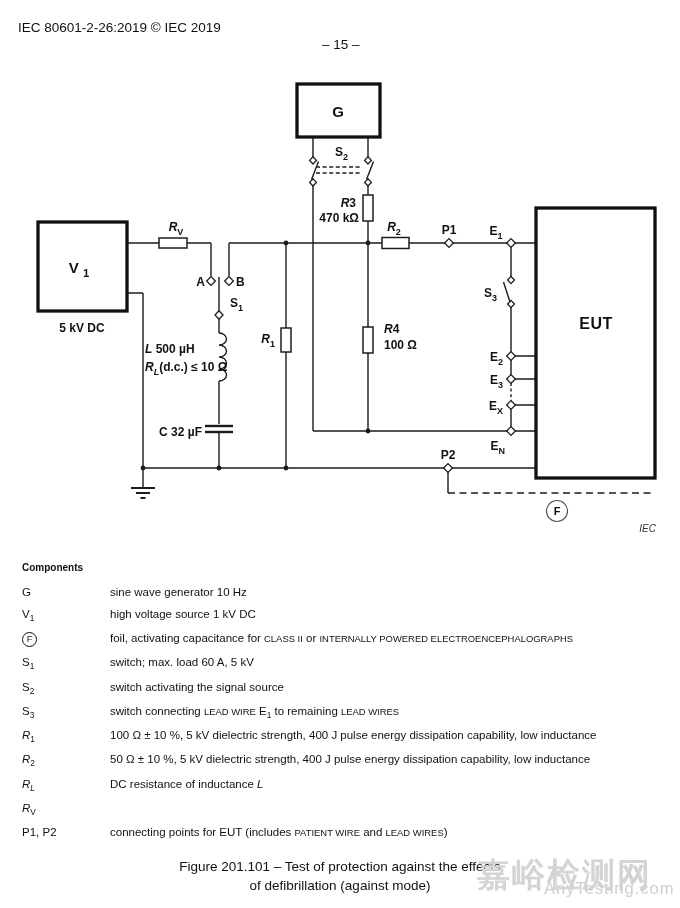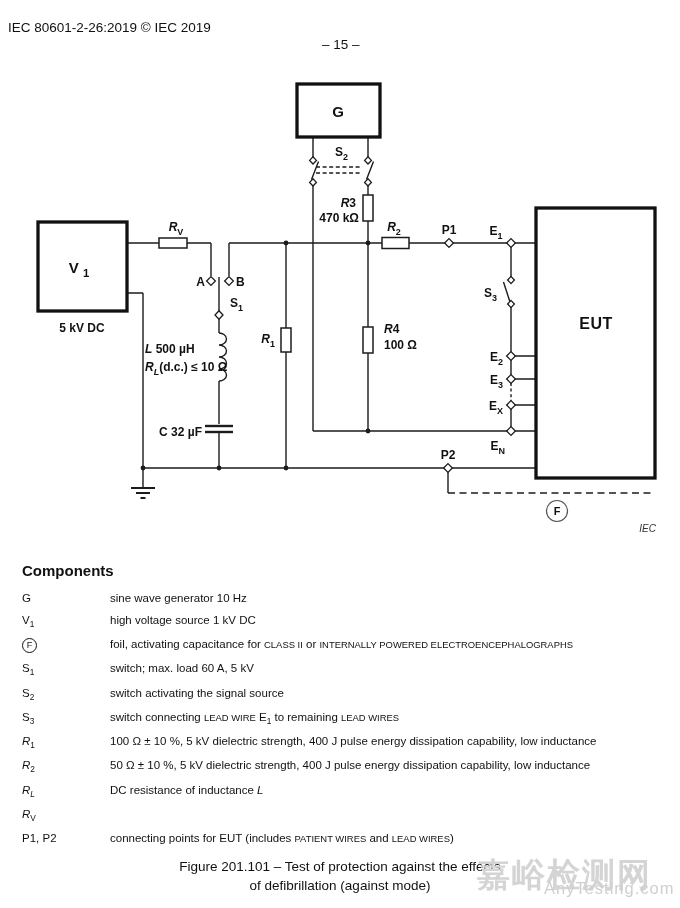--- a/index.html
+++ b/index.html
@@ -1,33 +1,33 @@
 <!DOCTYPE html>
 <html><head>
 <meta charset="utf-8">
 <style>
   html,body{margin:0;padding:0;background:#e8e8e8;}
   .page{position:relative;width:680px;height:908px;background:#ffffff;
         font-family:"Liberation Sans","DejaVu Sans",sans-serif;color:#111;overflow:hidden;}
   .hdr{position:absolute;top:20px;font-size:13.5px;color:#111;}
-  .hdr-left{left:8px;text-align:center;}
+  .hdr-left{left:18px;text-align:center;}
   .hdr-page{left:322px;margin-top:17px;}
   svg.diagram{position:absolute;left:0;top:0;}
   svg .wire{stroke:#1c1c1c;stroke-width:1.4;fill:none;}
   svg .thick{stroke:#111;stroke-width:3.3;fill:#fff;}
   svg .rbody{stroke:#1c1c1c;stroke-width:1.5;fill:#fff;}
   svg .dia{stroke:#1c1c1c;stroke-width:1.3;fill:#fff;}
   svg .dot{fill:#1c1c1c;stroke:none;}
   svg text{font-family:"Liberation Sans","DejaVu Sans",sans-serif;font-weight:bold;font-size:12px;fill:#111;}
   svg text.lg{font-size:15px;}
   svg text.xl{font-size:16px;letter-spacing:.5px;}
   svg text.iec{font-size:10px;font-style:italic;font-weight:normal;fill:#333;}
   svg text.fl{font-size:11px;}
   .components{position:absolute;left:22px;top:562px;width:648px;font-size:11.5px;}
-  .comp-title{font-weight:bold;font-size:15px;margin-bottom:13px;}
+  .comp-title{font-weight:bold;font-size:10px;margin-bottom:13px;}
   .comp-row{display:flex;align-items:flex-start;margin-bottom:9.6px;}
   .comp-sym{width:88px;flex:none;}
   .comp-desc{flex:1;}
   .sub{font-size:0.72em;vertical-align:-0.32em;}
   .sc{font-size:0.82em;}
   .it{font-style:italic;}
   .circled{display:inline-flex;align-items:center;justify-content:center;width:13px;height:13px;
            border:1.2px solid #111;border-radius:50%;font-size:9px;line-height:1;}
   .caption{position:absolute;top:857px;left:0;right:0;text-align:center;font-weight:normal;
            font-size:13.5px;line-height:19px;z-index:1;}
@@ -199,21 +199,21 @@
         </div>
         <div class="comp-row">
           <span class="comp-sym"><span class="it">R</span><span class="sub it">L</span></span>
           <span class="comp-desc"><span>DC resistance of inductance </span><span class="it">L</span></span>
         </div>
         <div class="comp-row">
           <span class="comp-sym"><span class="it">R</span><span class="sub">V</span></span>
         </div>
         <div class="comp-row">
           <span class="comp-sym"><span>P1, P2</span></span>
-          <span class="comp-desc"><span>connecting points for EUT (includes </span><span class="sc">PATIENT WIRES</span><span> and </span><span class="sc">LEAD WIRES</span><span>)</span></span>
+          <span class="comp-desc"><span>connecting points for EUT (includes </span><span class="sc">PATIENT WIRE</span><span> and </span><span class="sc">LEAD WIRES</span><span>)</span></span>
         </div>
       </div>
   </div>
 
   <div class="caption">
     <div>Figure 201.101 – Test of protection against the effects</div>
     <div>of defibrillation (against mode)</div>
   </div>
 
   <div class="watermark wm-cn">嘉峪检测网</div>

